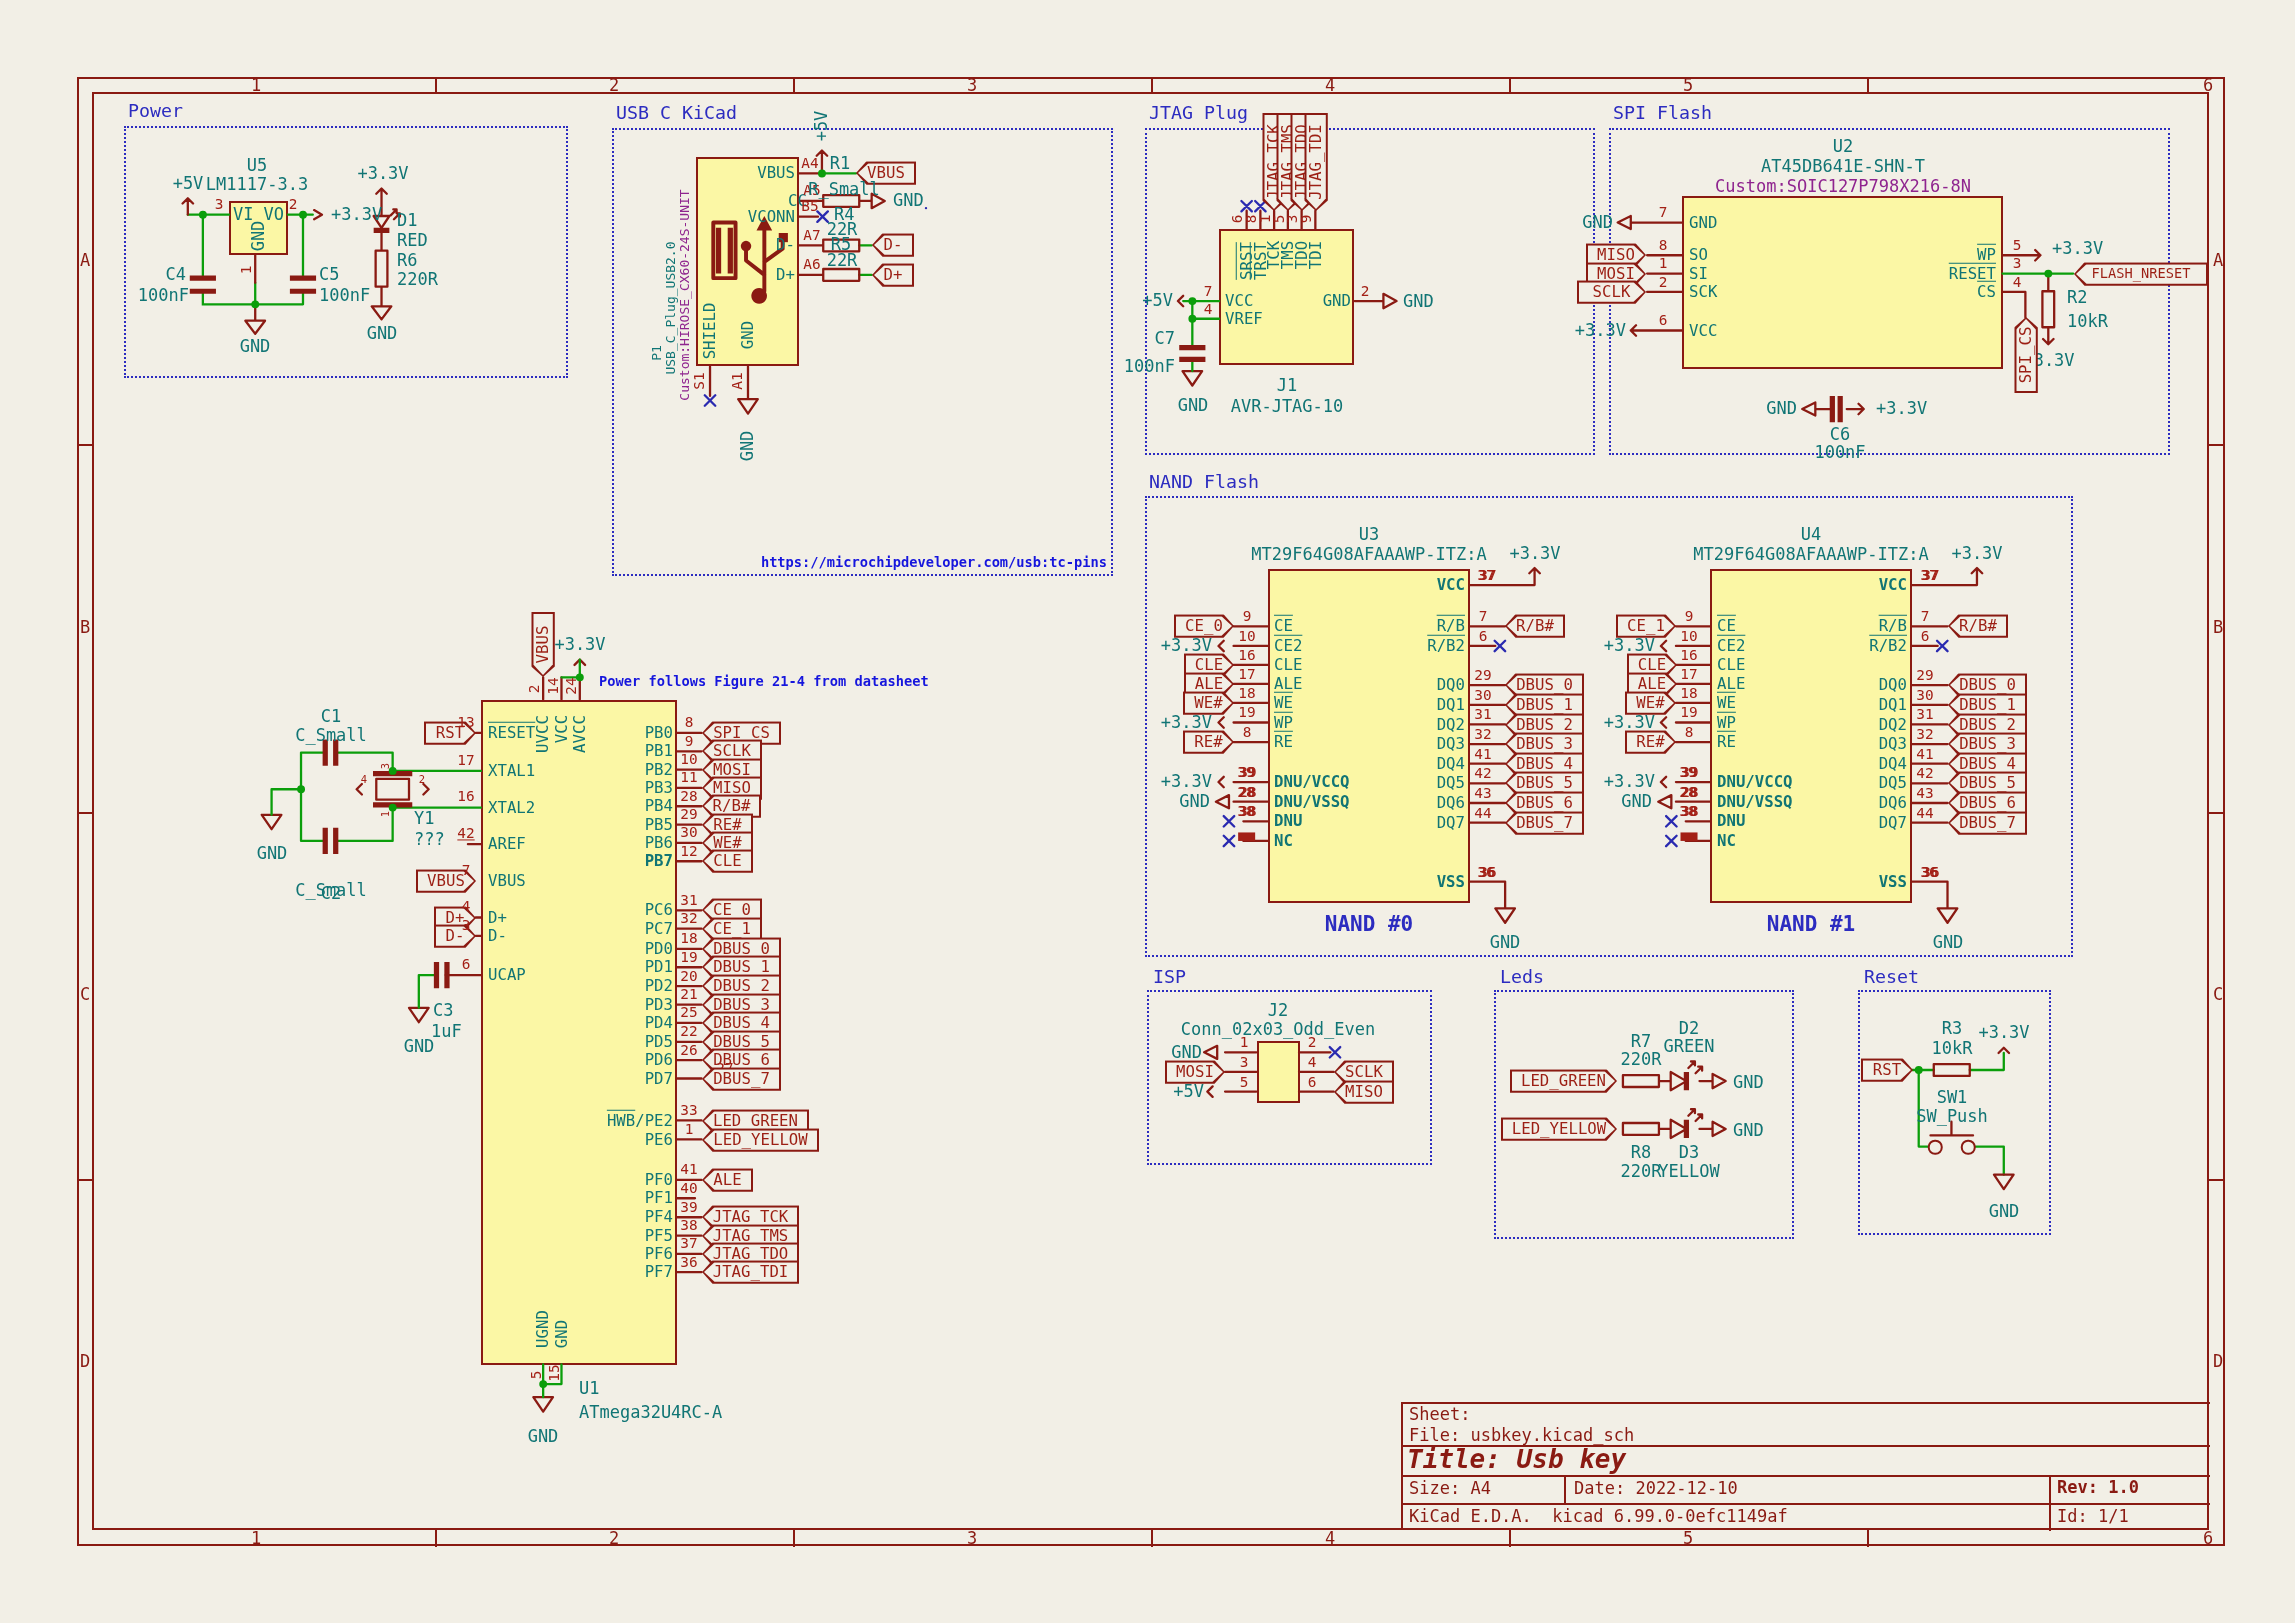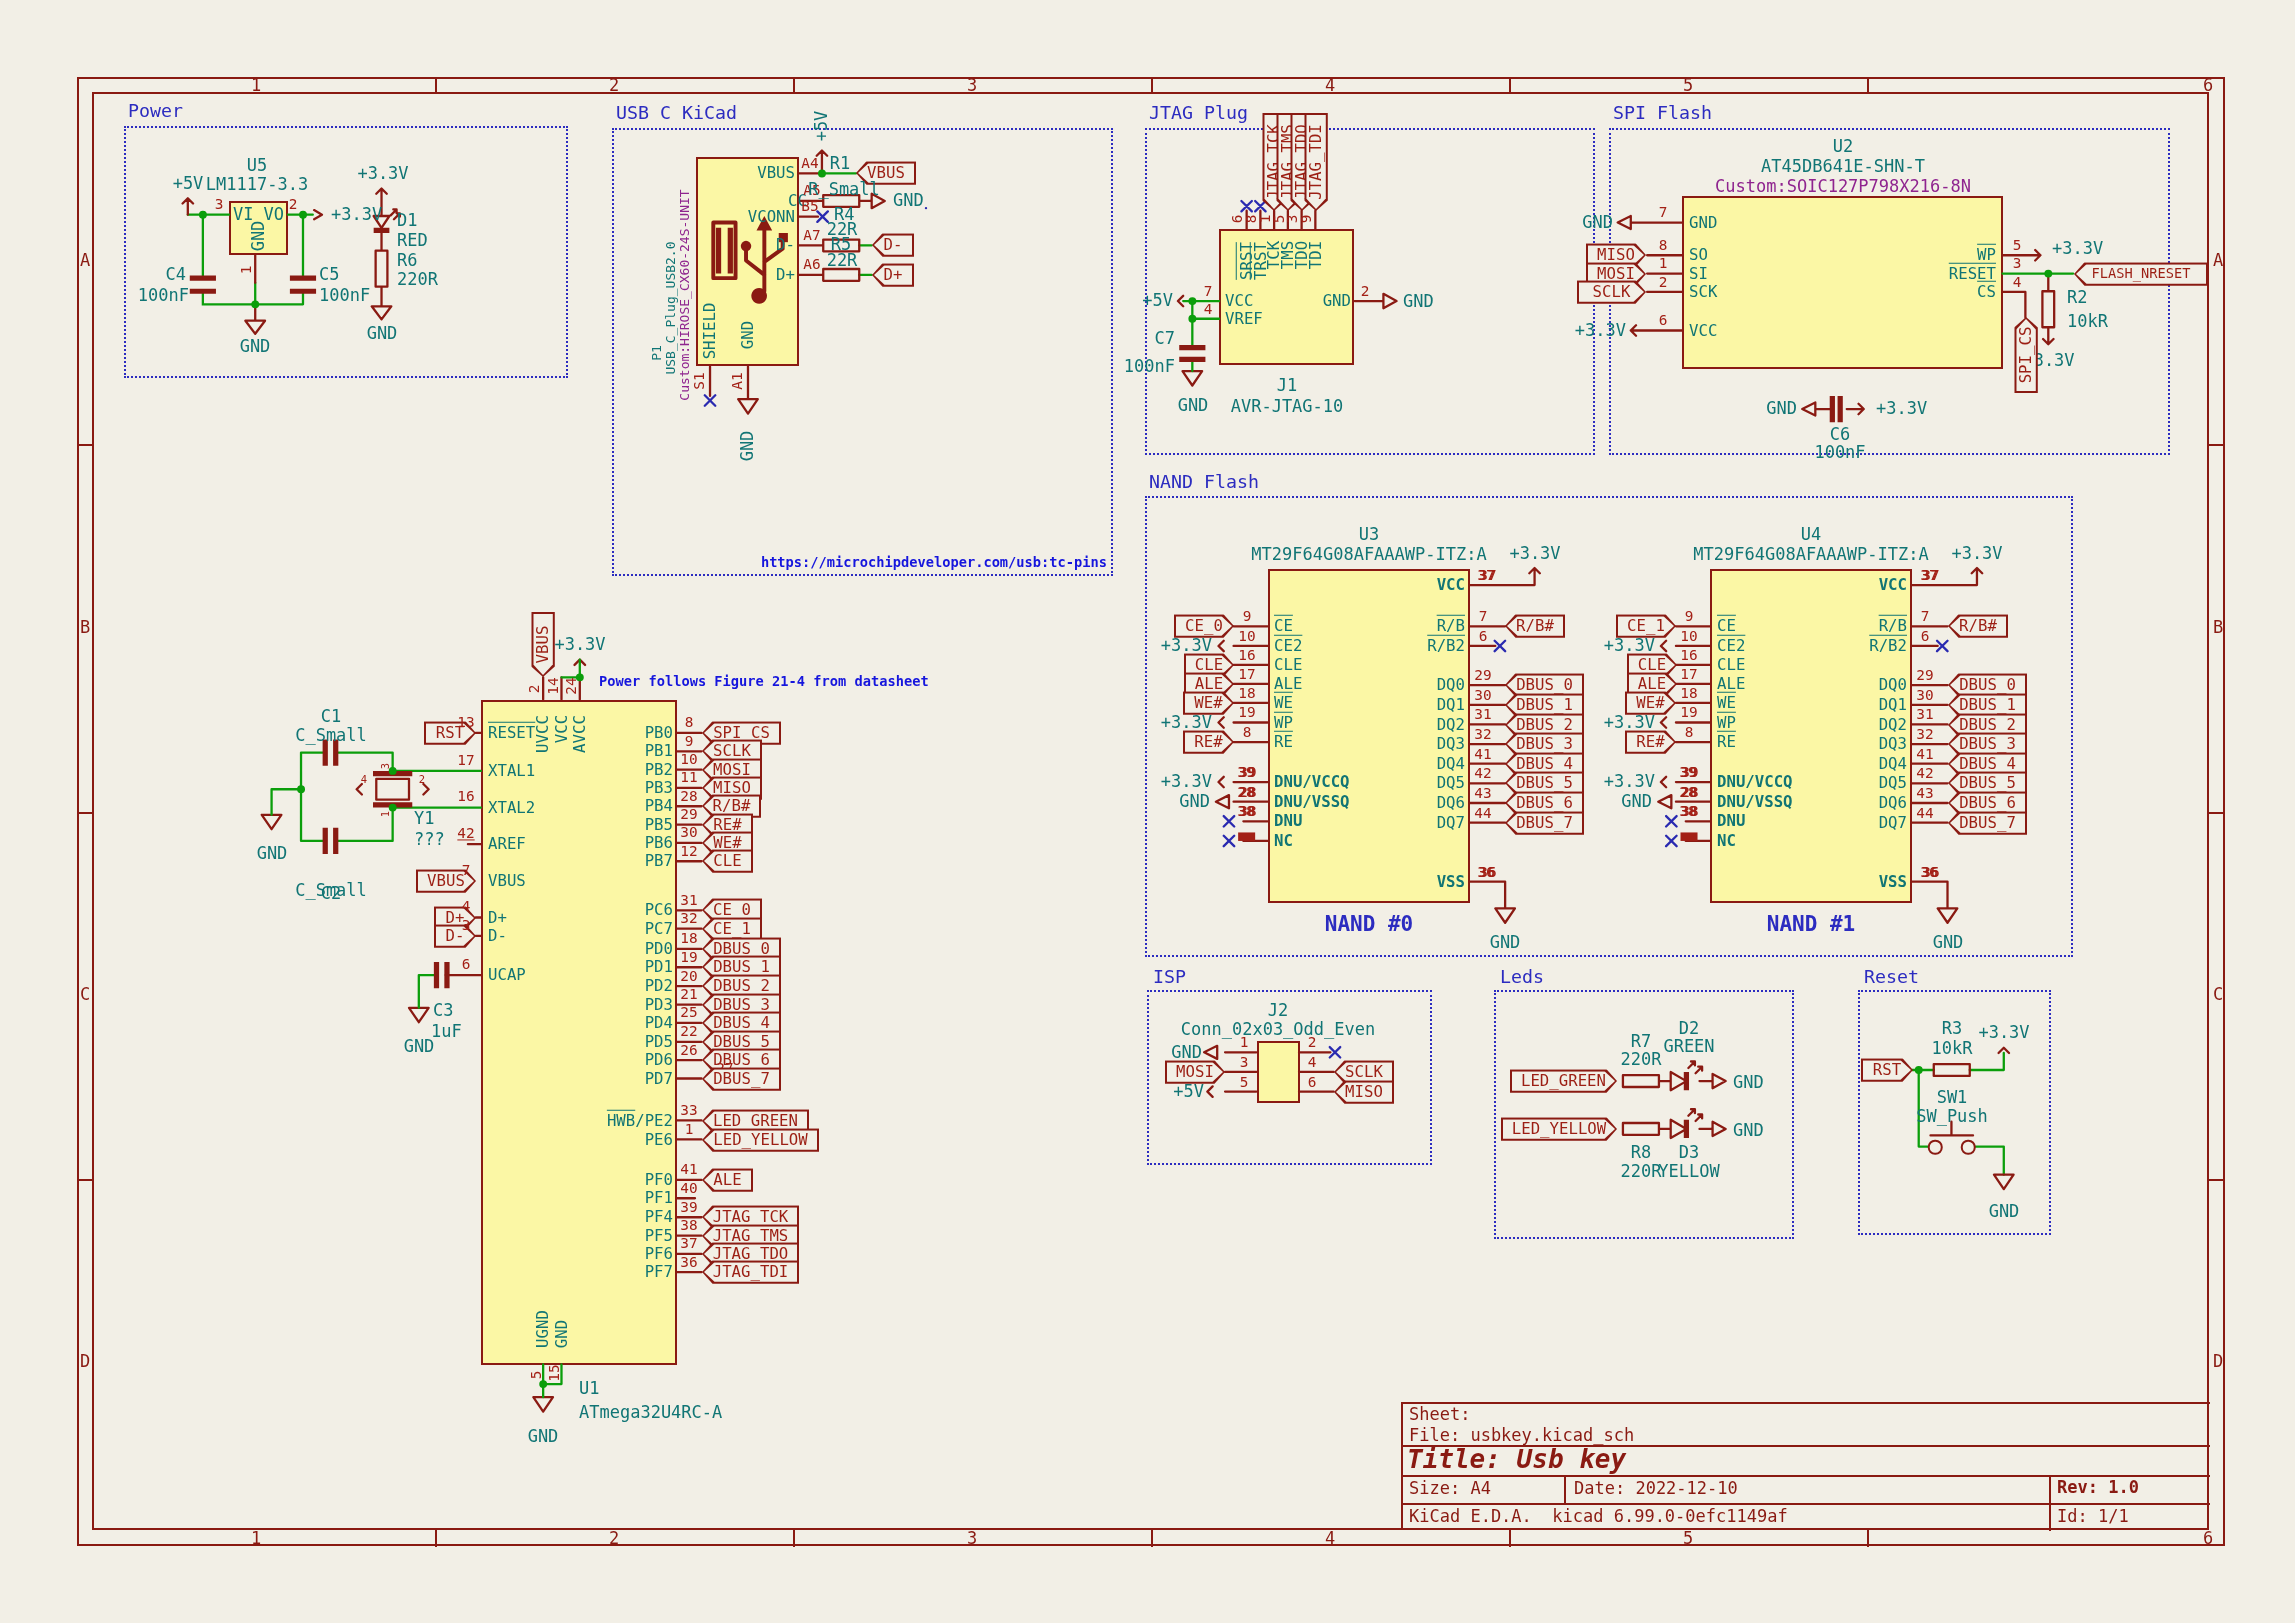--- a/index.html
+++ b/index.html
@@ -494,21 +494,21 @@
   <i class="t pn" style="left:689px;top:797px;">28</i>
     <i class="t ra s24" style="left:673px;top:806px;">PB4</i>
     <div class="tag pl" style="left:702px;top:806px;width:59px;">R/B#</div>
   <i class="t pn" style="left:689px;top:815px;">29</i>
     <i class="t ra s24" style="left:673px;top:825px;">PB5</i>
     <div class="tag pl" style="left:702px;top:825px;width:51px;">RE#</div>
   <i class="t pn" style="left:689px;top:833px;">30</i>
     <i class="t ra s24" style="left:673px;top:843px;">PB6</i>
     <div class="tag pl" style="left:702px;top:843px;width:51px;">WE#</div>
   <i class="t pn" style="left:689px;top:852px;">12</i>
-    <i class="t ra s24" style="left:673px;top:861px;">PB7</i>
+    <i class="t ra s24" style="left:673px;top:861px;font-weight:bold;">PB7</i>
     <div class="tag pl" style="left:702px;top:861px;width:51px;">CLE</div>
   <i class="t pn" style="left:689px;top:901px;">31</i>
     <i class="t ra s24" style="left:673px;top:910px;">PC6</i>
     <div class="tag pl" style="left:702px;top:910px;width:60px;">CE_0</div>
   <i class="t pn" style="left:689px;top:919px;">32</i>
     <i class="t ra s24" style="left:673px;top:929px;">PC7</i>
     <div class="tag pl" style="left:702px;top:929px;width:60px;">CE_1</div>
   <i class="t pn" style="left:689px;top:939px;">18</i>
     <i class="t ra s24" style="left:673px;top:949px;">PD0</i>
     <div class="tag pl" style="left:702px;top:949px;width:79px;">DBUS_0</div>

